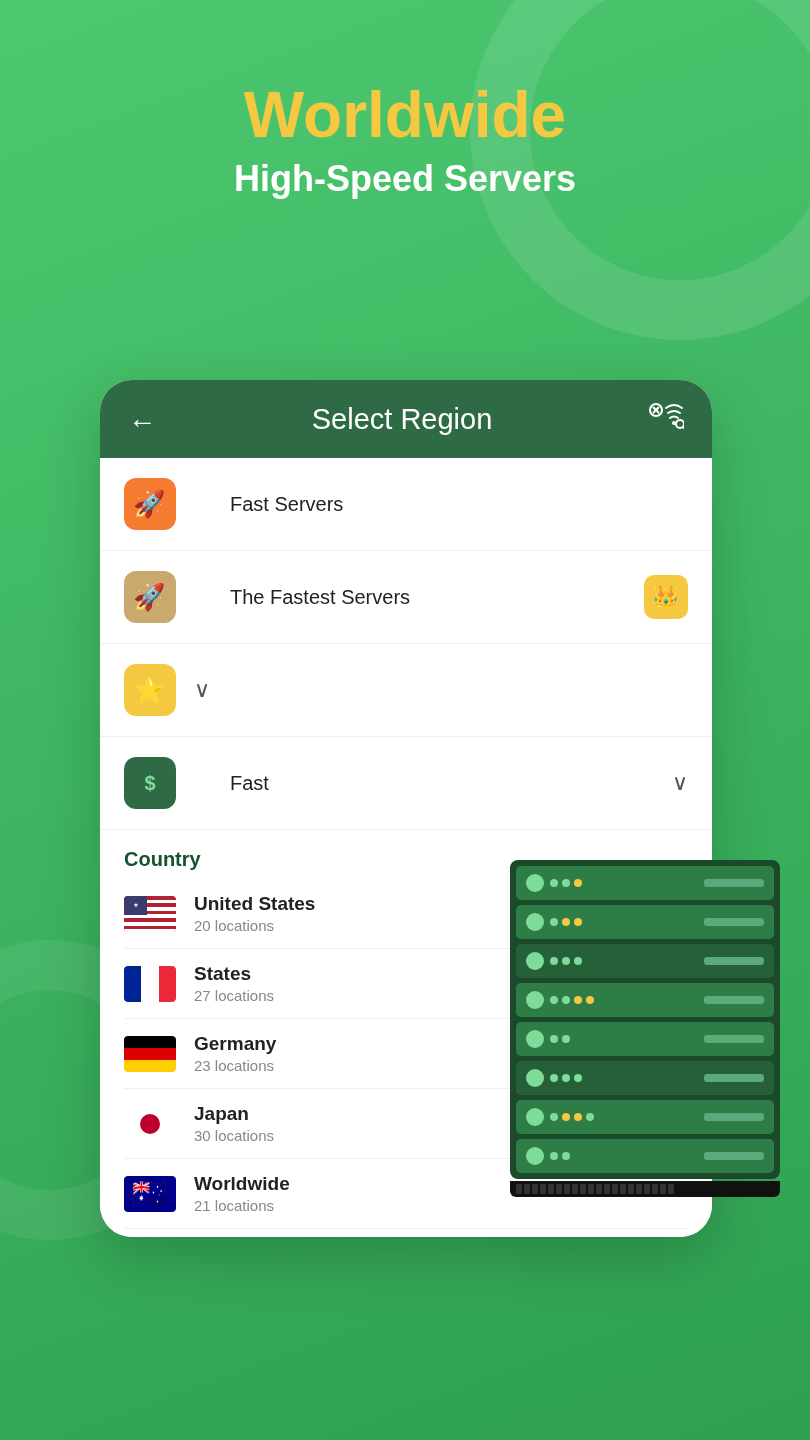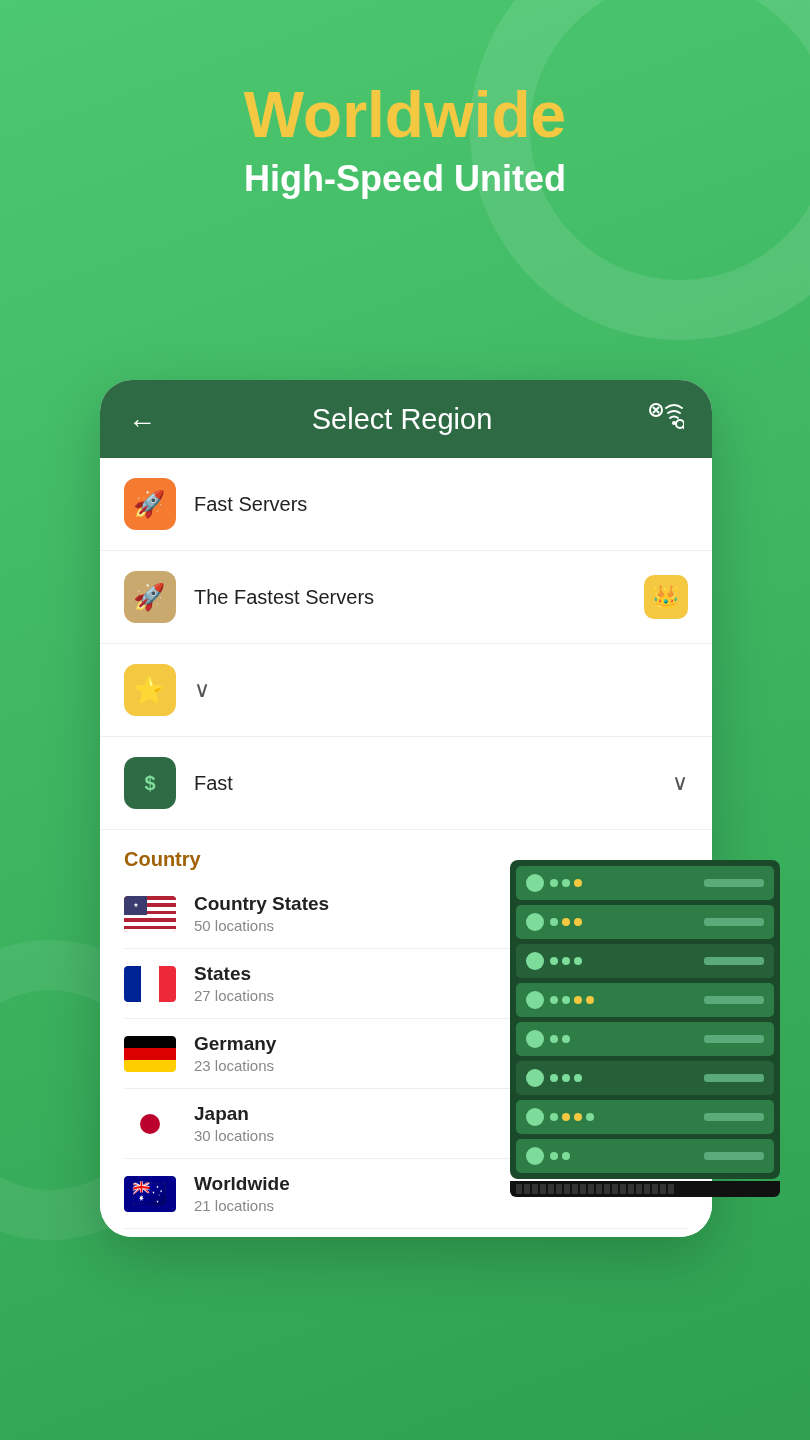--- a/index.html
+++ b/index.html
@@ -120,20 +120,21 @@
     .menu-icon-orange { background: #f47b30; }
     .menu-icon-tan { background: #c9a96e; }
     .menu-icon-yellow { background: #f5c842; }
     .menu-icon-green { background: #2e6b45; }
 
     .menu-label {
       flex: 1;
       font-size: 20px;
       color: #222;
       font-weight: 500;
+      margin-left: 36px;
     }
     .menu-right {
       color: #555;
       font-size: 22px;
     }
     .crown-icon {
       width: 44px;
       height: 44px;
       background: #f5c842;
       border-radius: 10px;
@@ -144,21 +145,21 @@
     }
 
     
     .country-section {
       background: #fff;
       padding: 18px 24px 8px;
     }
     .country-heading {
       font-size: 20px;
       font-weight: 700;
-      color: #a16207;
+      color: #14532d;
       margin-bottom: 8px;
     }
     .country-item {
       display: flex;
       align-items: center;
       padding: 14px 0;
       border-bottom: 1px solid #eee;
       cursor: pointer;
     }
     .flag-wrap {
@@ -345,21 +346,21 @@
   </style>
 </head>
 <body>
 
 <div class="bg"></div>
 <div class="deco-circle-1"></div>
 <div class="deco-circle-2"></div>
 
 <div class="header-section">
   <div class="header-title">Worldwide</div>
-  <div class="header-subtitle">High-Speed United</div>
+  <div class="header-subtitle">High-Speed Servers</div>
 </div>
 
 <div class="phone-card">
 
   <div class="card-header">
     <span class="card-header-back">←</span>
     <span class="card-header-title">Select Region</span>
     <span class="card-header-icon">
       
       <svg width="36" height="28" viewBox="0 0 36 28" fill="none" xmlns="http://www.w3.org/2000/svg">
@@ -412,22 +413,22 @@
   </div>
 
   <div class="country-section">
     <div class="country-heading">Country</div>
 
     <div class="country-item">
       <div class="flag-wrap">
         <div class="flag-usa"></div>
       </div>
       <div class="country-info">
-        <div class="country-name">Country States</div>
-        <div class="country-locations">50 locations</div>
+        <div class="country-name">United States</div>
+        <div class="country-locations">20 locations</div>
       </div>
     </div>
 
     <div class="country-item">
       <div class="flag-wrap">
         <div class="flag-france">
           <div class="flag-france-blue"></div>
           <div class="flag-france-white"></div>
           <div class="flag-france-red"></div>
         </div>

